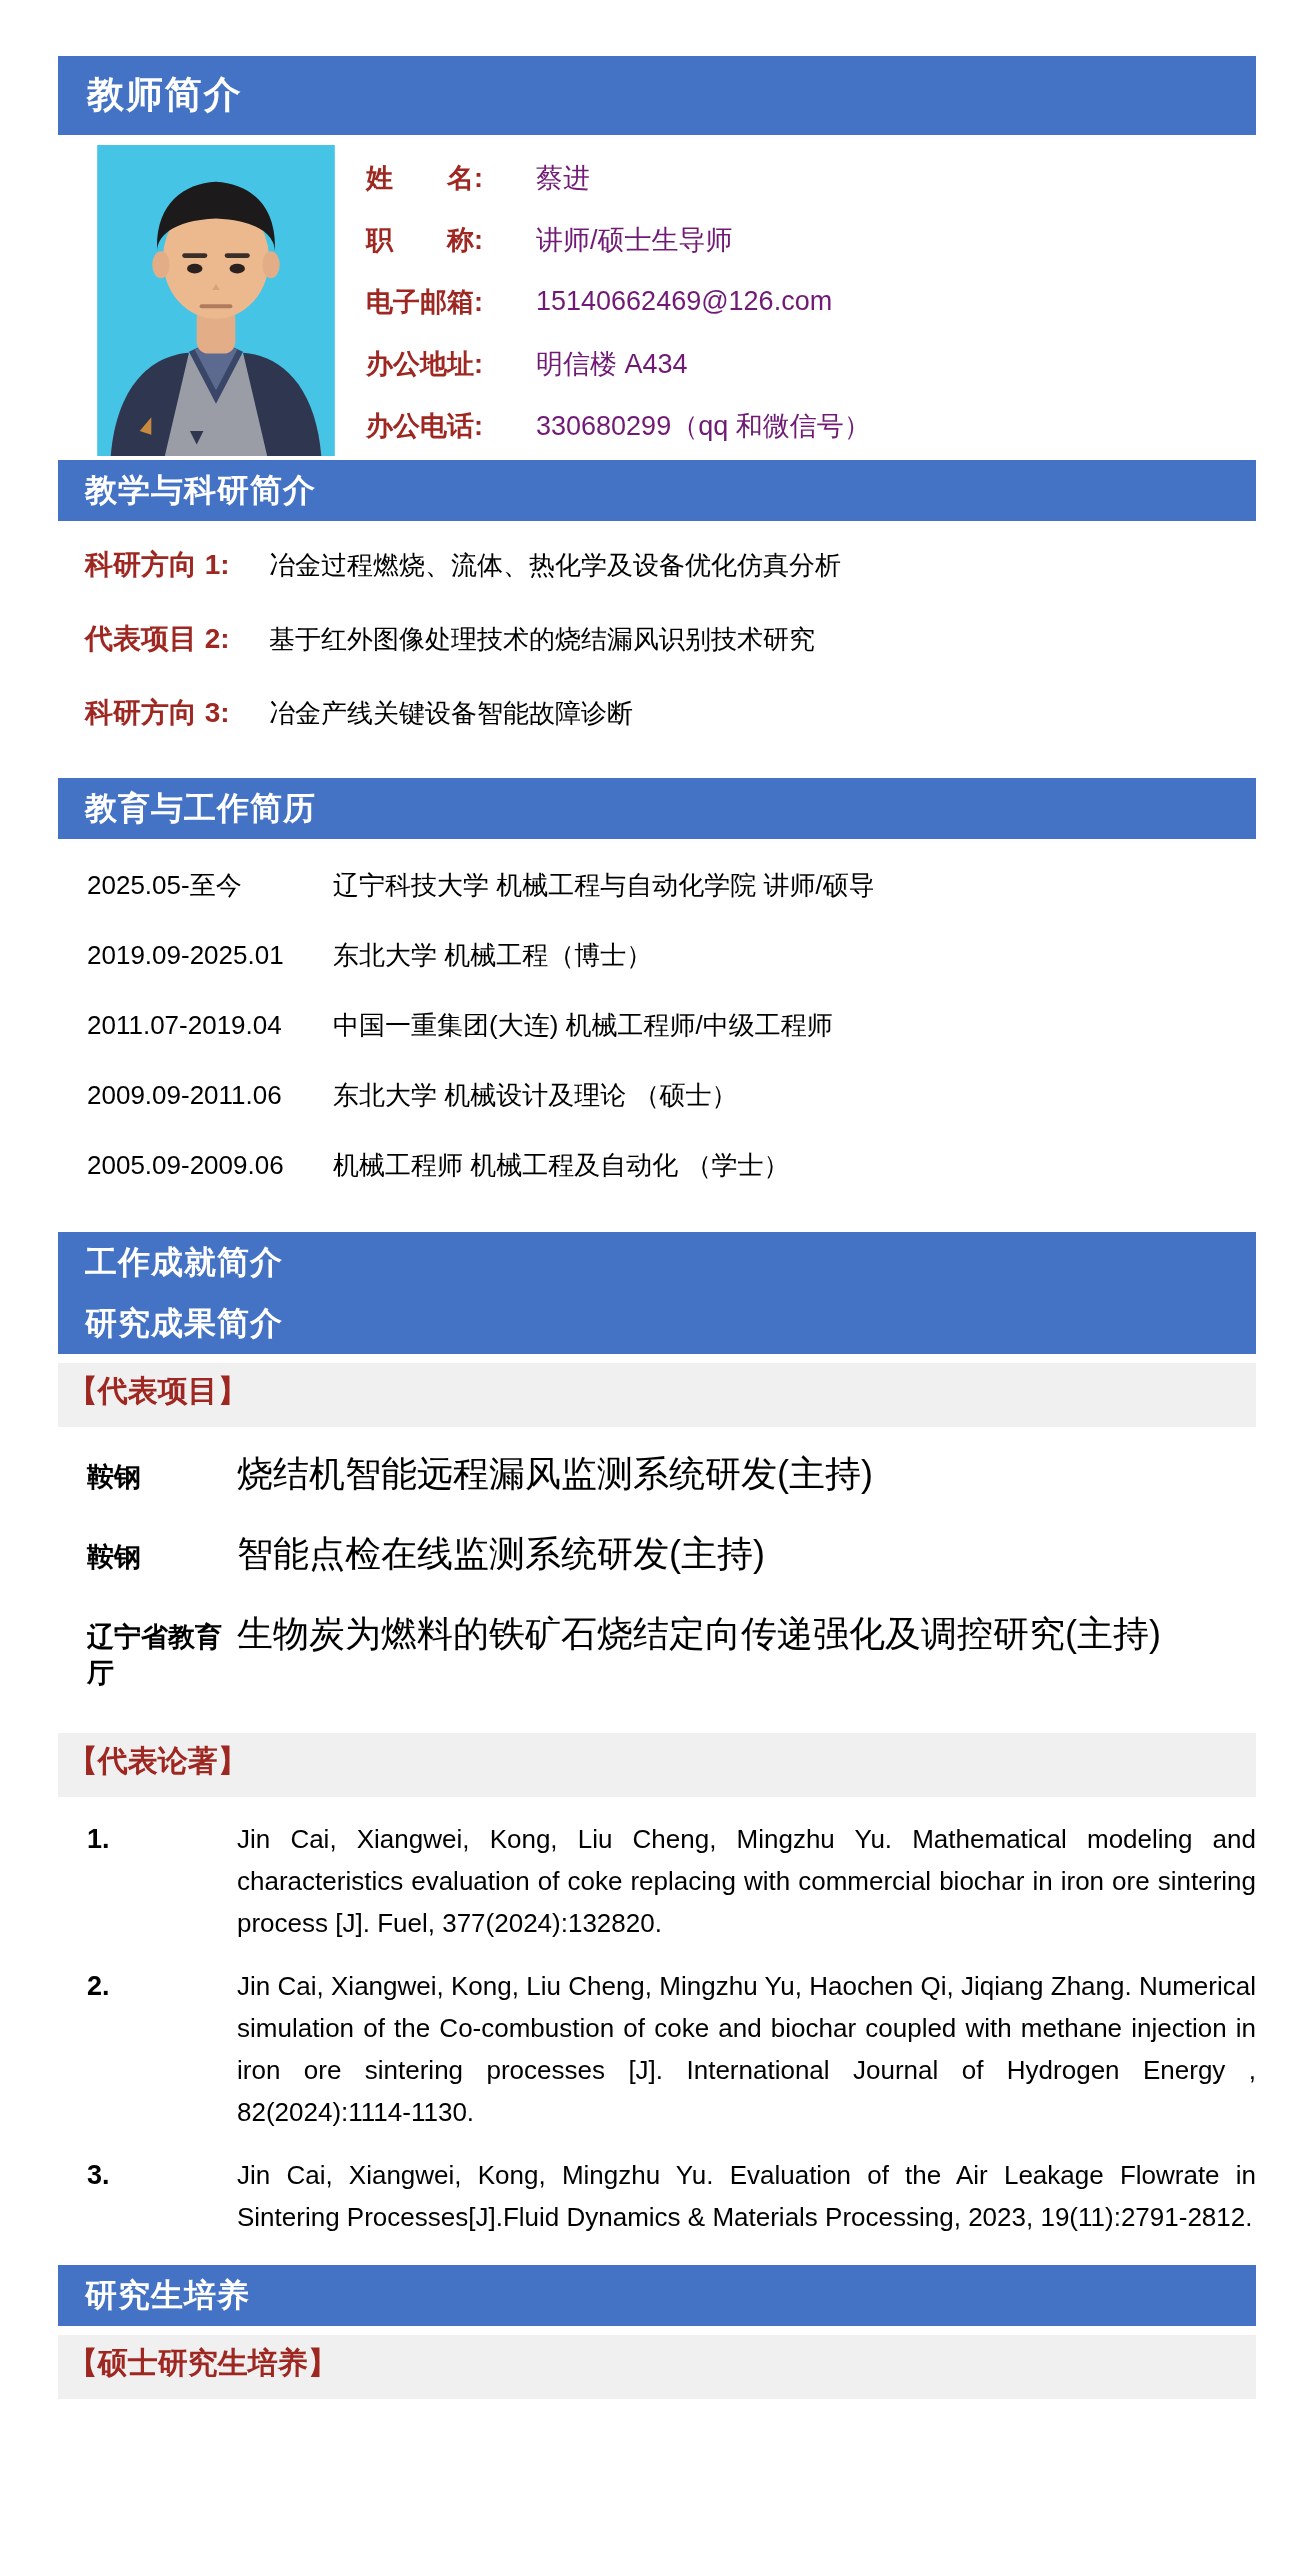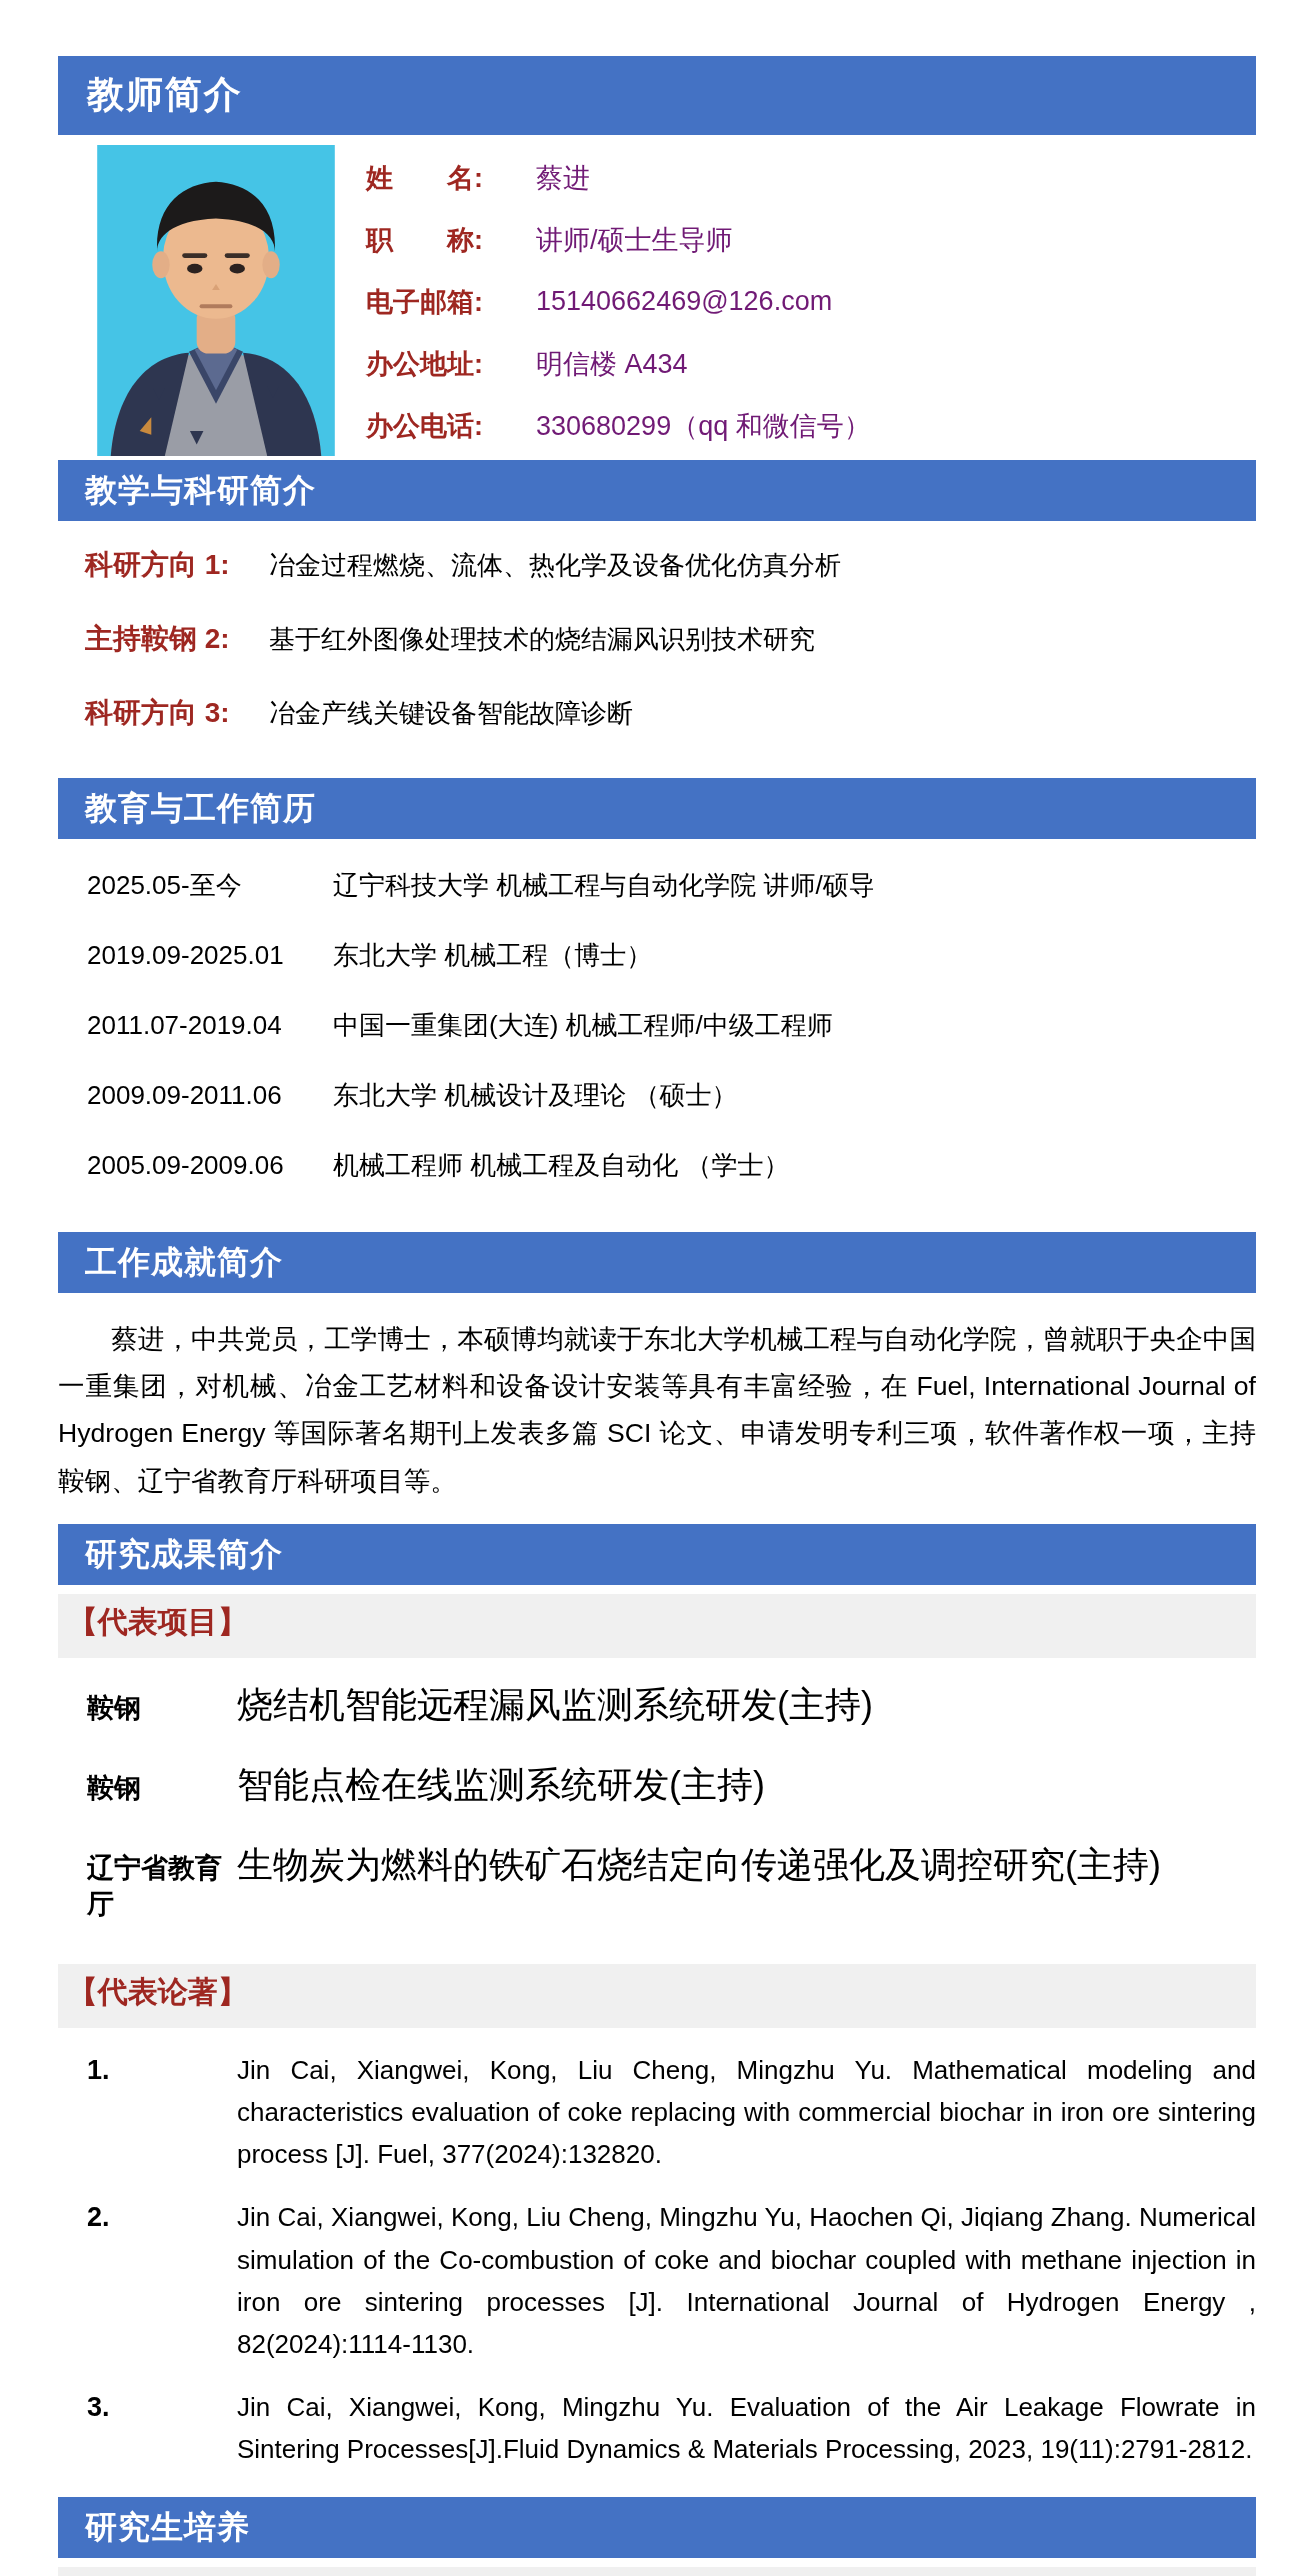--- a/index.html
+++ b/index.html
@@ -146,21 +146,21 @@
 
   <div class="bar bar-sub">
     <span>教学与科研简介</span>
   </div>
   <div class="rd-block">
     <div class="rd-row">
       <span class="rd-label">科研方向 1:</span>
       <span class="rd-value">冶金过程燃烧、流体、热化学及设备优化仿真分析</span>
     </div>
     <div class="rd-row">
-      <span class="rd-label">主持鞍钢 2:</span>
+      <span class="rd-label">代表项目 2:</span>
       <span class="rd-value">基于红外图像处理技术的烧结漏风识别技术研究</span>
     </div>
     <div class="rd-row">
       <span class="rd-label">科研方向 3:</span>
       <span class="rd-value">冶金产线关键设备智能故障诊断</span>
     </div>
   </div>
 
   <div class="bar bar-sub">
     <span>教育与工作简历</span>
@@ -184,21 +184,20 @@
     </div>
     <div class="edu-row">
       <span class="edu-period">2005.09-2009.06</span>
       <span class="edu-detail">机械工程师 机械工程及自动化 （学士）</span>
     </div>
   </div>
 
   <div class="bar bar-sub">
     <span>工作成就简介</span>
   </div>
-  <p class="para">蔡进，中共党员，工学博士，本硕博均就读于东北大学机械工程与自动化学院，曾就职于央企中国一重集团，对机械、冶金工艺材料和设备设计安装等具有丰富经验，在 Fuel, International Journal of Hydrogen Energy 等国际著名期刊上发表多篇 SCI 论文、申请发明专利三项，软件著作权一项，主持鞍钢、辽宁省教育厅科研项目等。</p>
 
   <div class="bar bar-sub">
     <span>研究成果简介</span>
   </div>
 
   <div class="strip">【代表项目】</div>
   <div class="proj-block">
     <div class="proj-row">
       <span class="proj-org">鞍钢</span>
       <span class="proj-title">烧结机智能远程漏风监测系统研发(主持)</span>

